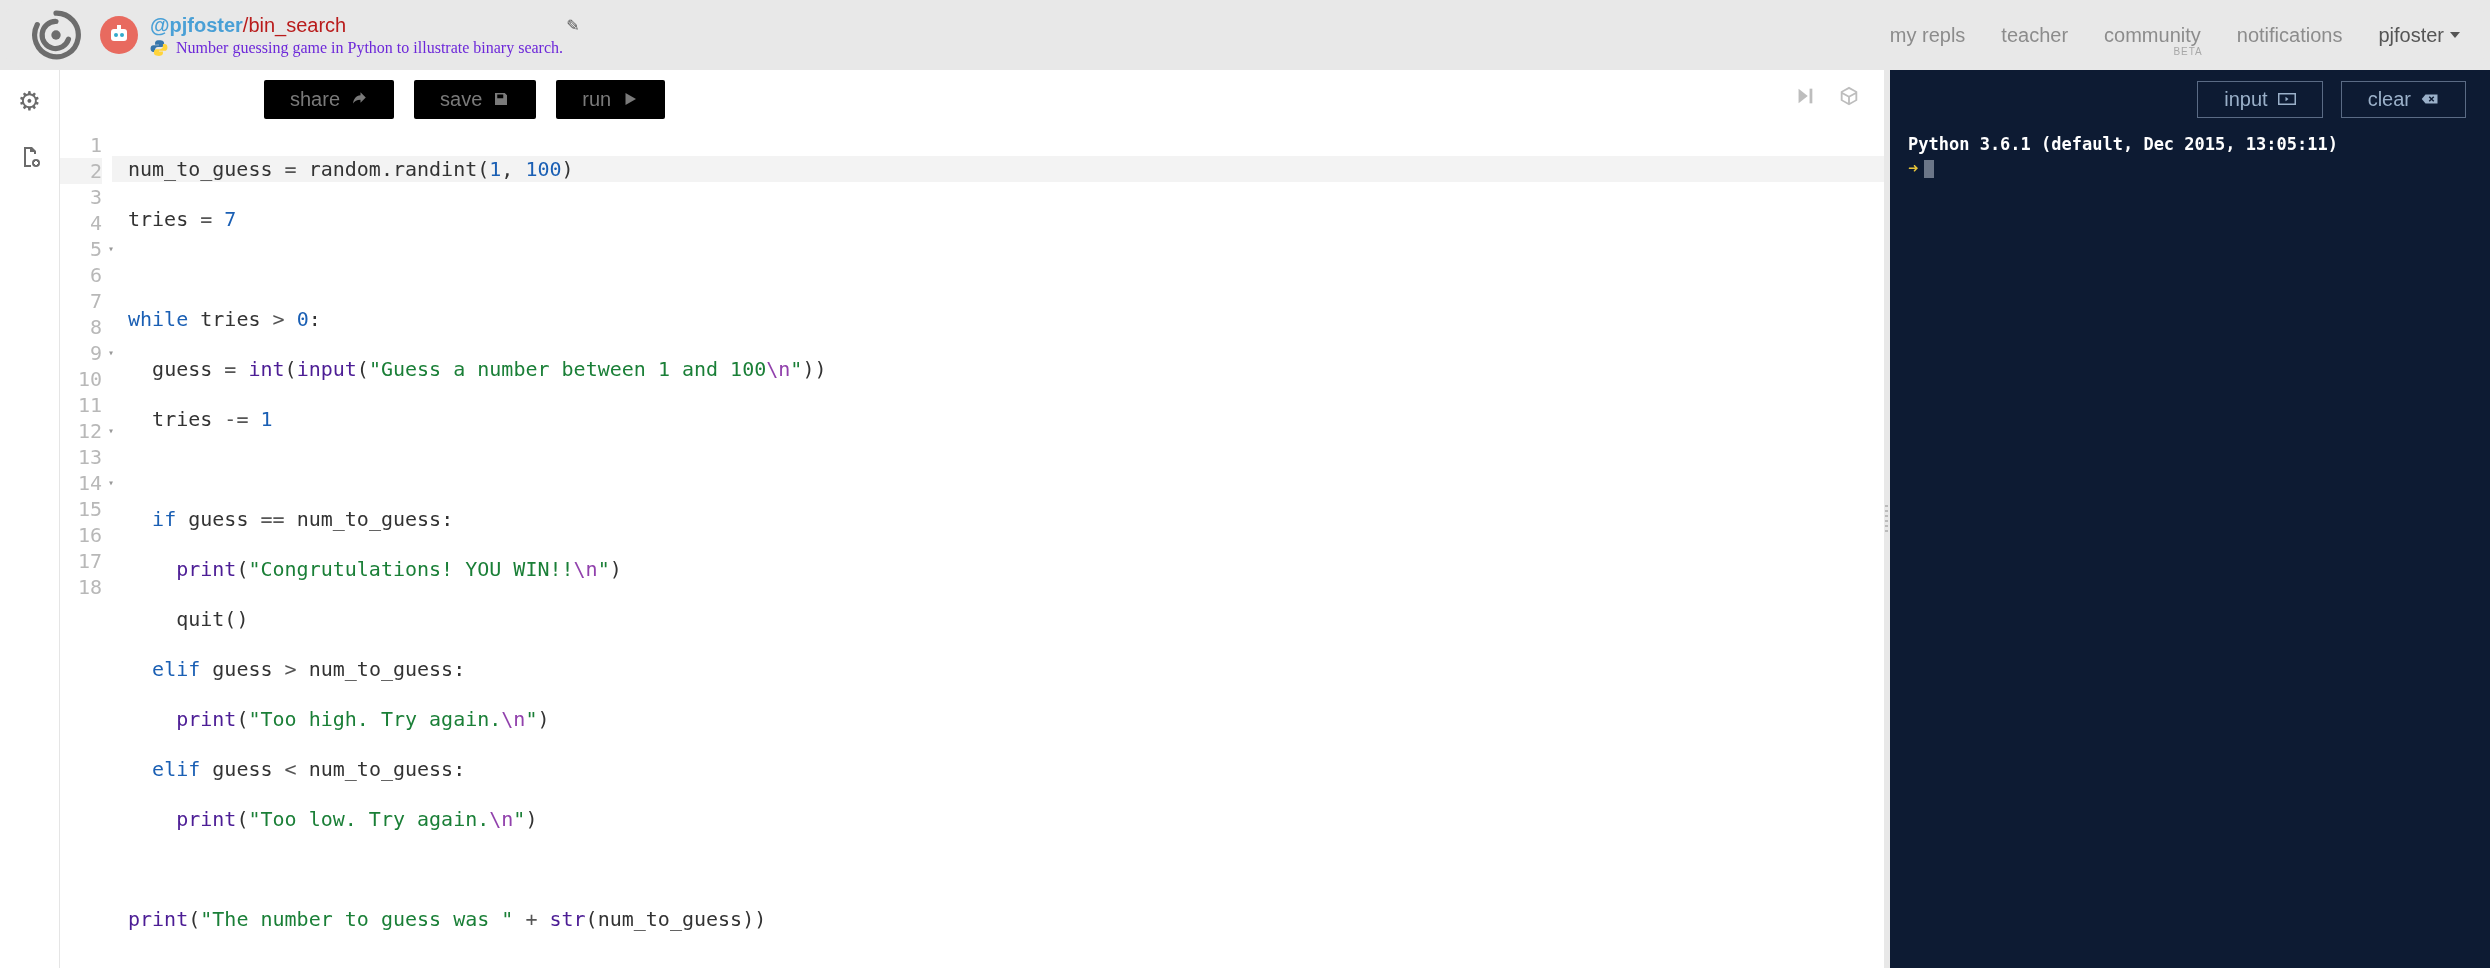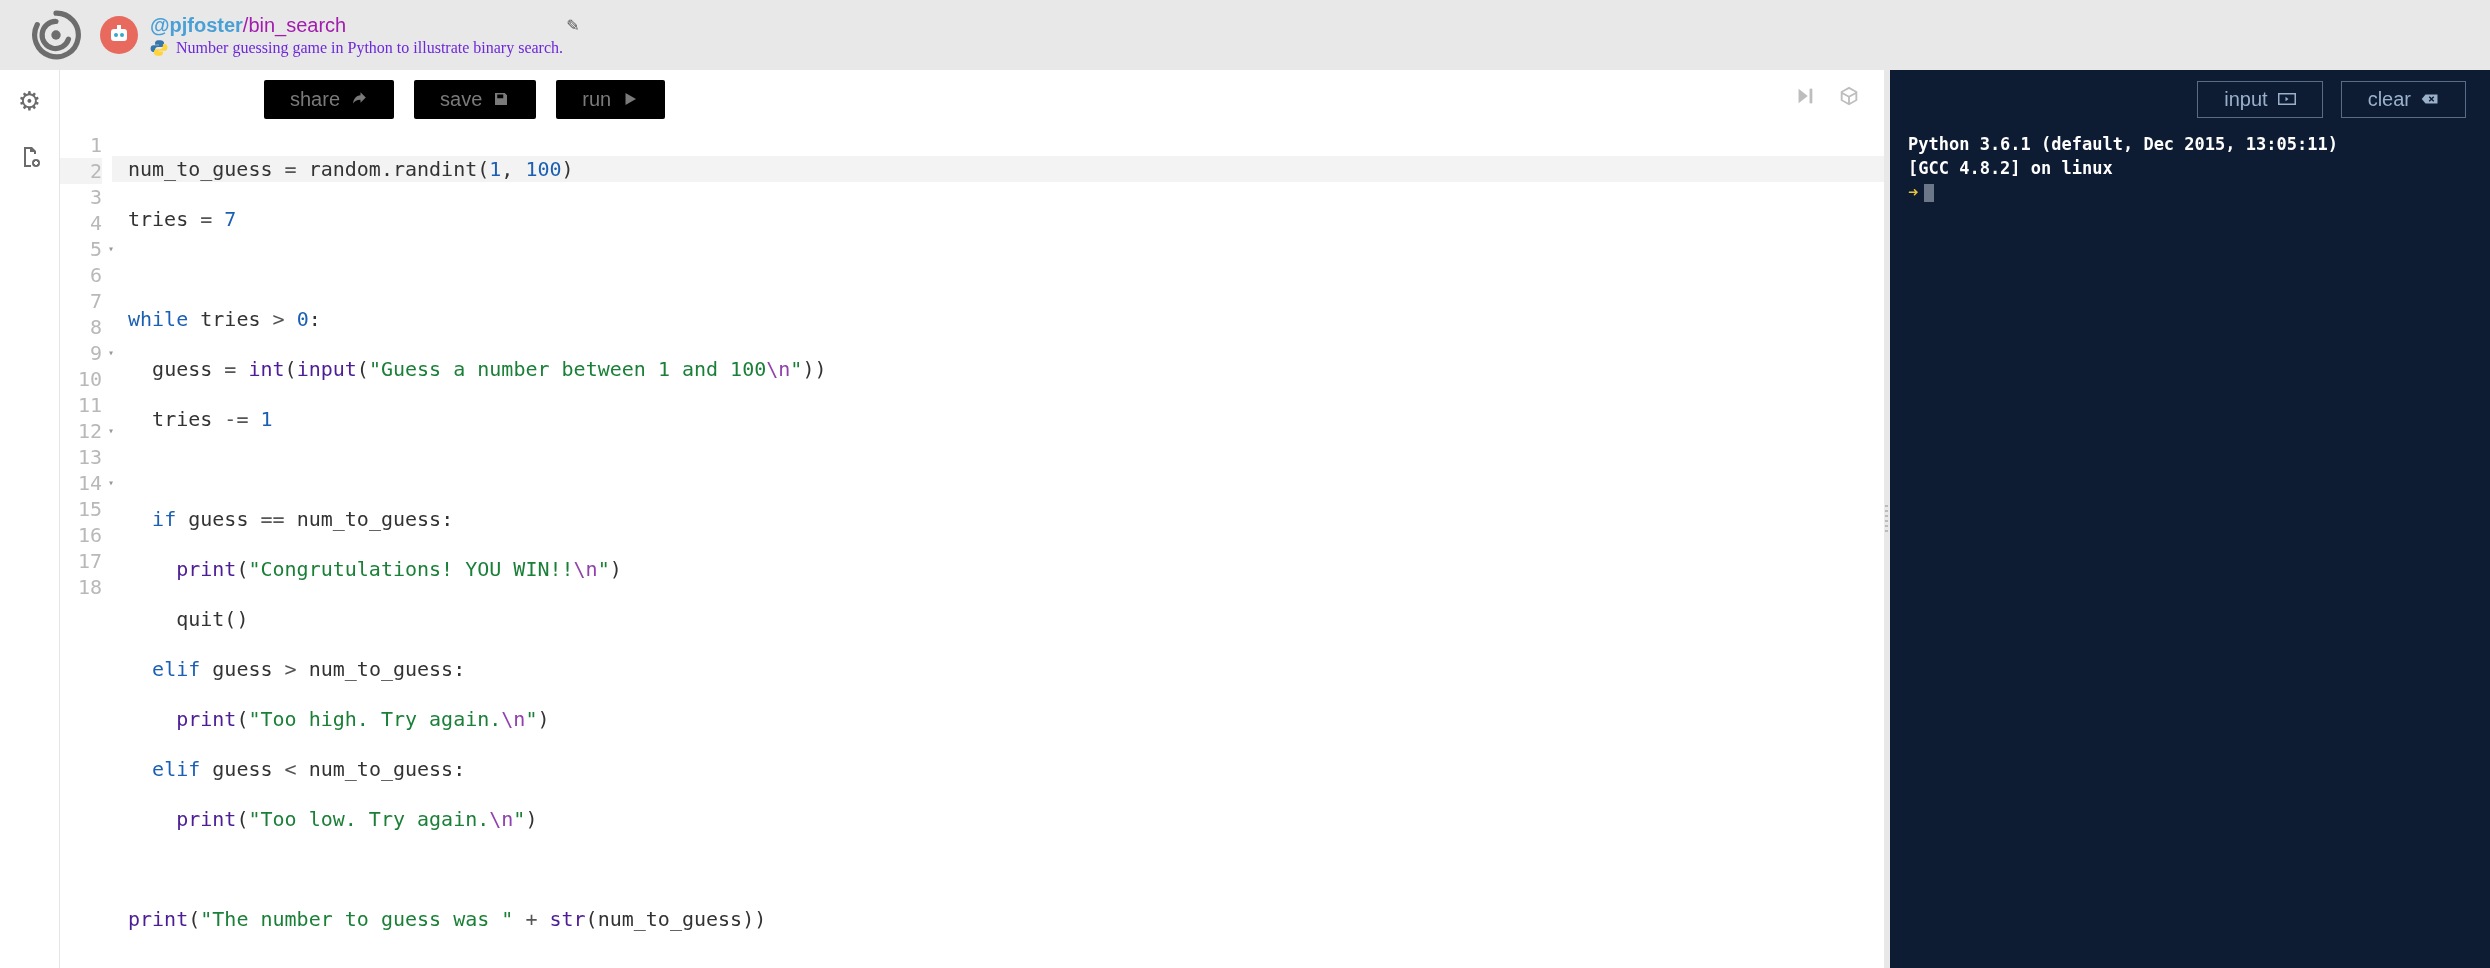--- a/index.html
+++ b/index.html
@@ -26,21 +26,21 @@
     width: 38px; height: 38px;
     border-radius: 50%;
     background: #e86a5f;
     display: flex; align-items: center; justify-content: center;
     font-size: 18px;
     margin-right: 12px;
   }
   .repl-title-block { display: flex; flex-direction: column; }
   .repl-title-line { display: flex; align-items: center; }
   .repl-title-line .at { color: #4aa0d6; font-weight: 600; font-size: 20px; }
-  .repl-title-line .slash { color: #a21caf; font-size: 20px; }
+  .repl-title-line .slash { color: #b91c1c; font-size: 20px; }
   .pencil-icon { margin-left: 220px; color: #555; font-size: 16px; cursor: pointer; }
   .repl-sub {
     display: flex; align-items: center; gap: 8px;
     color: #6d28d9; font-size: 16px; margin-top: 2px; font-family: Liberation Serif, serif;
   }
   .py-icon {
     width: 18px; height: 18px; display: inline-flex; align-items: center; justify-content: center;
   }
   .py-icon svg { width: 18px; height: 18px; }
 
@@ -225,20 +225,33 @@
       <span class="py-icon">
         <svg viewBox="0 0 32 32">
             <path fill="#3776AB" d="M16 2c-6 0-7 3-7 5v3h7v1H6c-3 0-5 2-5 6s2 6 5 6h3v-4c0-3 2-5 5-5h7c2 0 4-2 4-4V7c0-2-1-5-9-5z"></path>
             <path fill="#FFD43B" d="M16 30c6 0 7-3 7-5v-3h-7v-1h10c3 0 5-2 5-6s-2-6-5-6h-3v4c0 3-2 5-5 5h-7c-2 0-4 2-4 4v3c0 2 1 5 9 5z"></path>
           </svg>
       </span>
       <span>Number guessing game in Python to illustrate binary search.</span>
     </div>
   </div>
 
+  <div class="nav">
+    <span class="nav-item">my repls</span>
+    <span class="nav-item">teacher</span>
+    <span class="nav-item">
+      <span>community</span>
+      <span class="nav-beta">BETA</span>
+    </span>
+    <span class="nav-item">notifications</span>
+    <span class="nav-item nav-user">
+      <span>pjfoster</span>
+      <span class="dropdown-caret"></span>
+    </span>
+  </div>
 </div>
 
 <div class="main">
   <div class="left-tools">
     <span class="tool">⚙</span>
     <span class="tool">
       <svg width="24" height="24" viewBox="0 0 24 24" fill="#6b6b6b">
           <path d="M6 2h8l4 4v3h-2V7h-4V4H8v16h5v2H6z"></path>
           <circle cx="18" cy="18" r="4" fill="#6b6b6b"></circle>
           <path d="M17 16h2v4h-2z M16 17h4v2h-4z" fill="#fff"></path>
@@ -339,17 +352,16 @@
       <button class="cbtn">
         <span>clear</span>
         <svg viewBox="0 0 24 16">
             <path d="M6 2h16v12H6l-5-6 5-6z" fill="#9ab0c9"></path>
             <path d="M11 5l6 6M17 5l-6 6" stroke="#0d1b33" stroke-width="2"></path>
           </svg>
       </button>
     </div>
     <div class="console-body">
       <div class="bold">Python 3.6.1 (default, Dec 2015, 13:05:11)</div>
-      <div class="bold">[GCC 4.8.2] on linux</div>
       <div><span class="prompt-arrow">➜</span><span class="cursor-block"></span></div>
     </div>
   </div>
 </div>
 
 </body></html>

